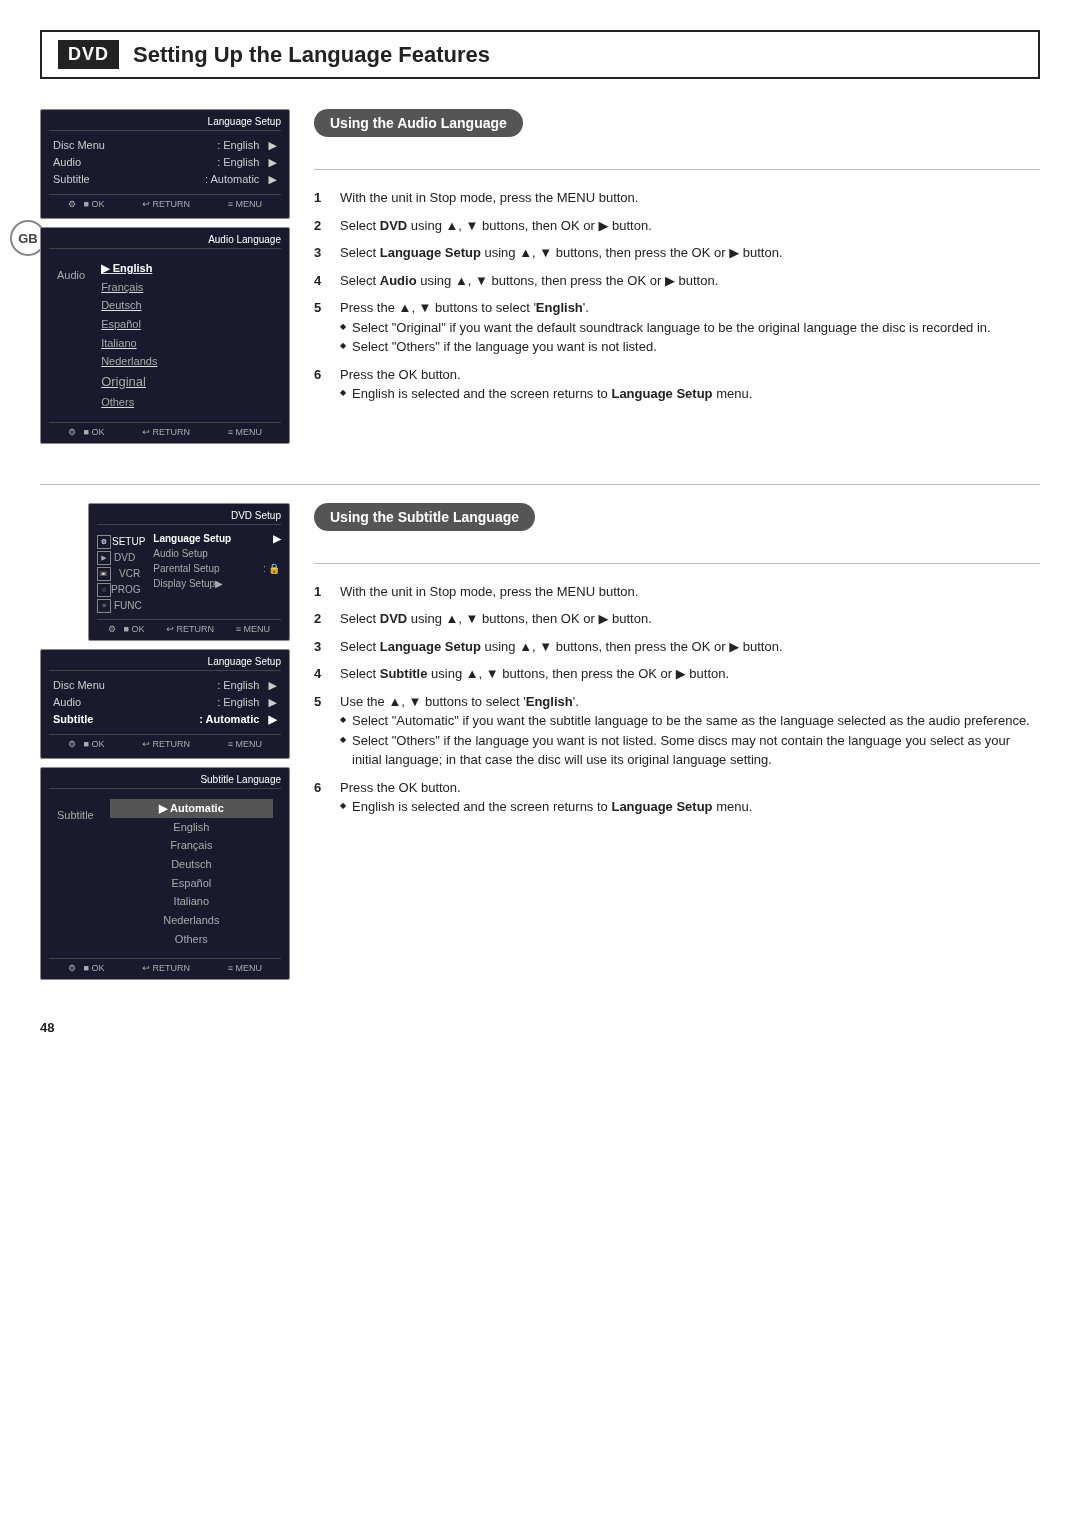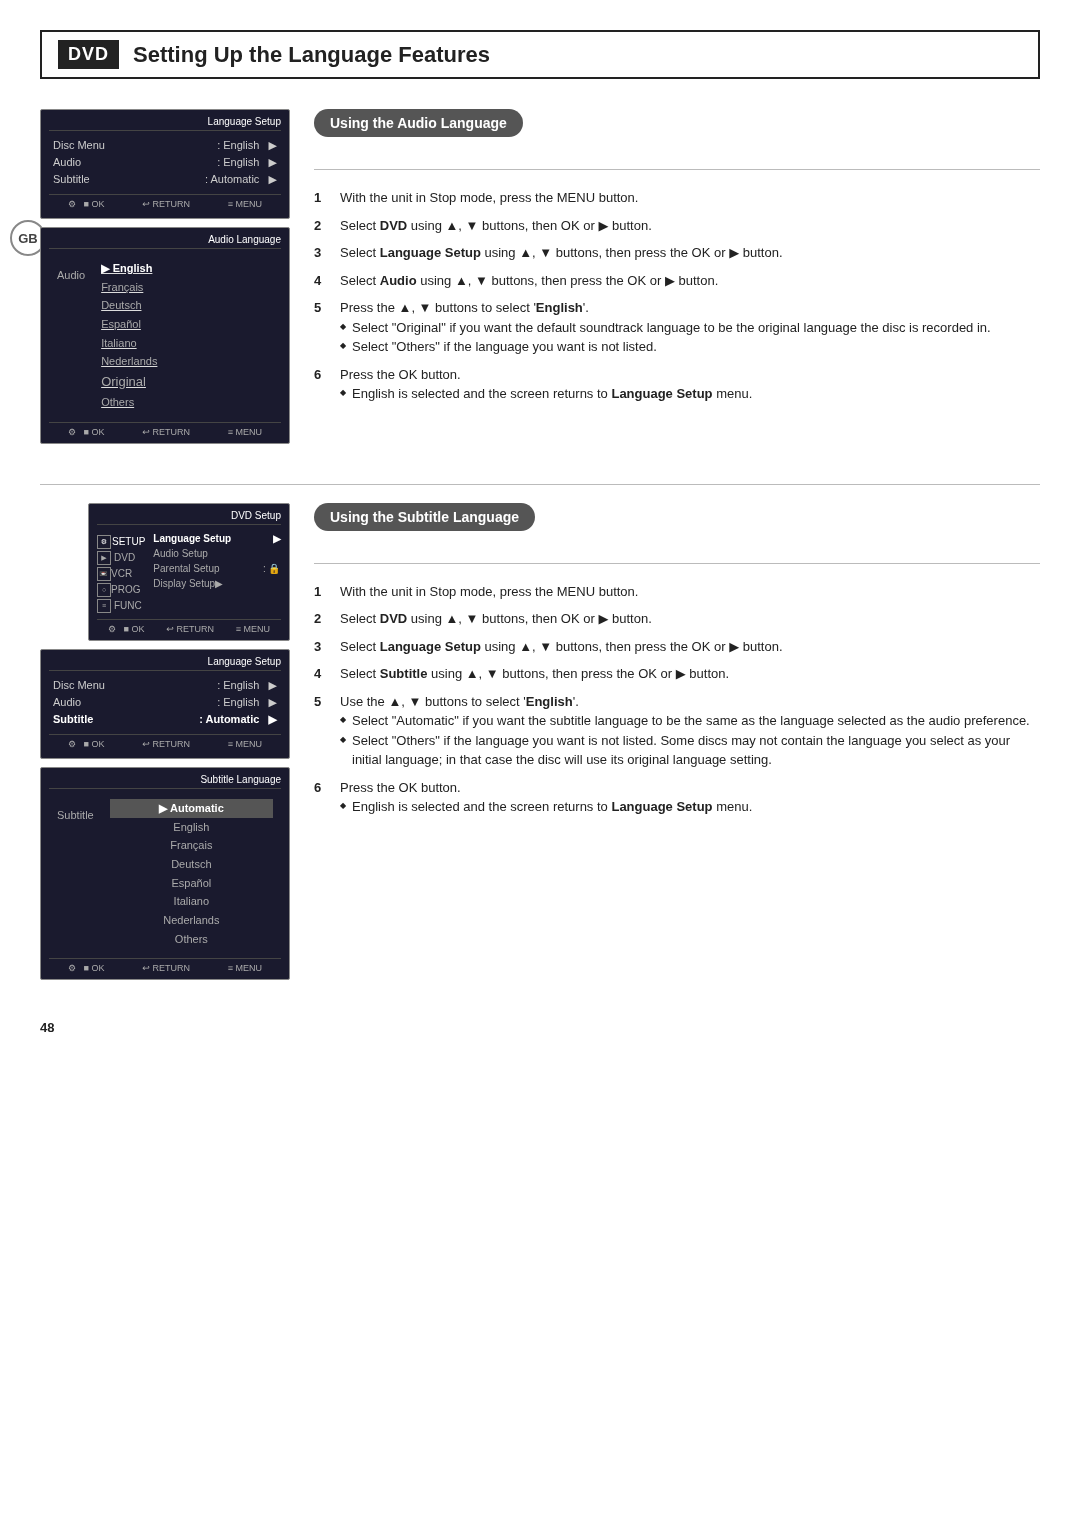--- a/index.html
+++ b/index.html
@@ -286,21 +286,21 @@
       <div style="display:flex; gap:4px;">
         <div style="display:flex; flex-direction:column; gap:2px; padding-top:4px;">
           <div style="display:flex; align-items:center; gap:1px; font-size:10px; color:#fff;">
             <div style="width:14px;height:14px;border:1px solid #888;display:flex;align-items:center;justify-content:center;font-size:7px;">⚙</div>
             <span>SETUP</span>
           </div>
           <div style="display:flex; align-items:center; gap:3px; font-size:10px; color:#aaa;">
             <div style="width:14px;height:14px;border:1px solid #888;display:flex;align-items:center;justify-content:center;font-size:7px;">▶</div>
             <span>DVD</span>
           </div>
-          <div style="display:flex; align-items:center; gap:0; font-size:10px; color:#aaa;">
+          <div style="display:flex; align-items:center; gap:8px; font-size:10px; color:#aaa;">
             <div style="width:14px;height:14px;border:1px solid #888;display:flex;align-items:center;justify-content:center;font-size:7px;">📼</div>
             <span>VCR</span>
           </div>
           <div style="display:flex; align-items:center; gap:0; font-size:10px; color:#aaa;">
             <div style="width:14px;height:14px;border:1px solid #888;display:flex;align-items:center;justify-content:center;font-size:7px;">○</div>
             <span>PROG</span>
           </div>
           <div style="display:flex; align-items:center; gap:3px; font-size:10px; color:#aaa;">
             <div style="width:14px;height:14px;border:1px solid #888;display:flex;align-items:center;justify-content:center;font-size:7px;">≡</div>
             <span>FUNC</span>

